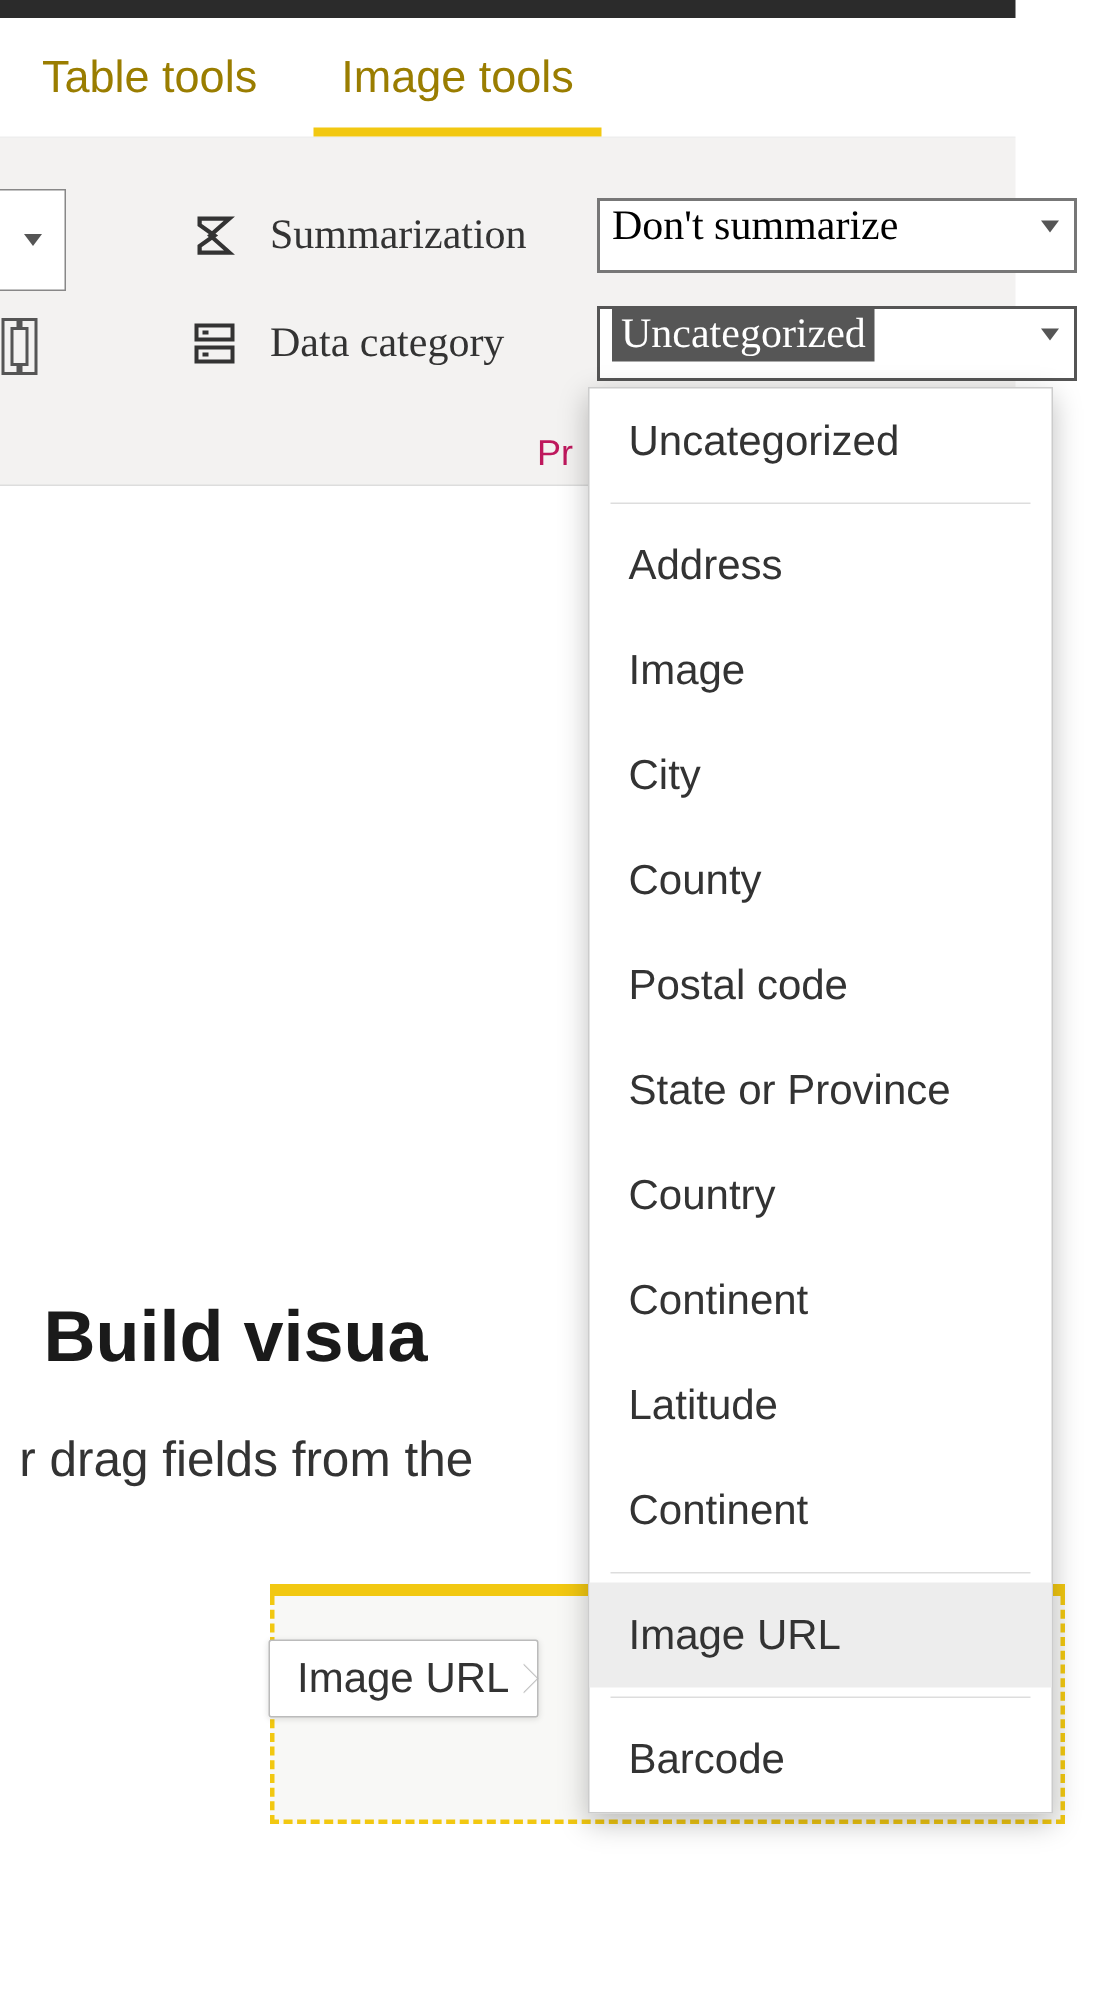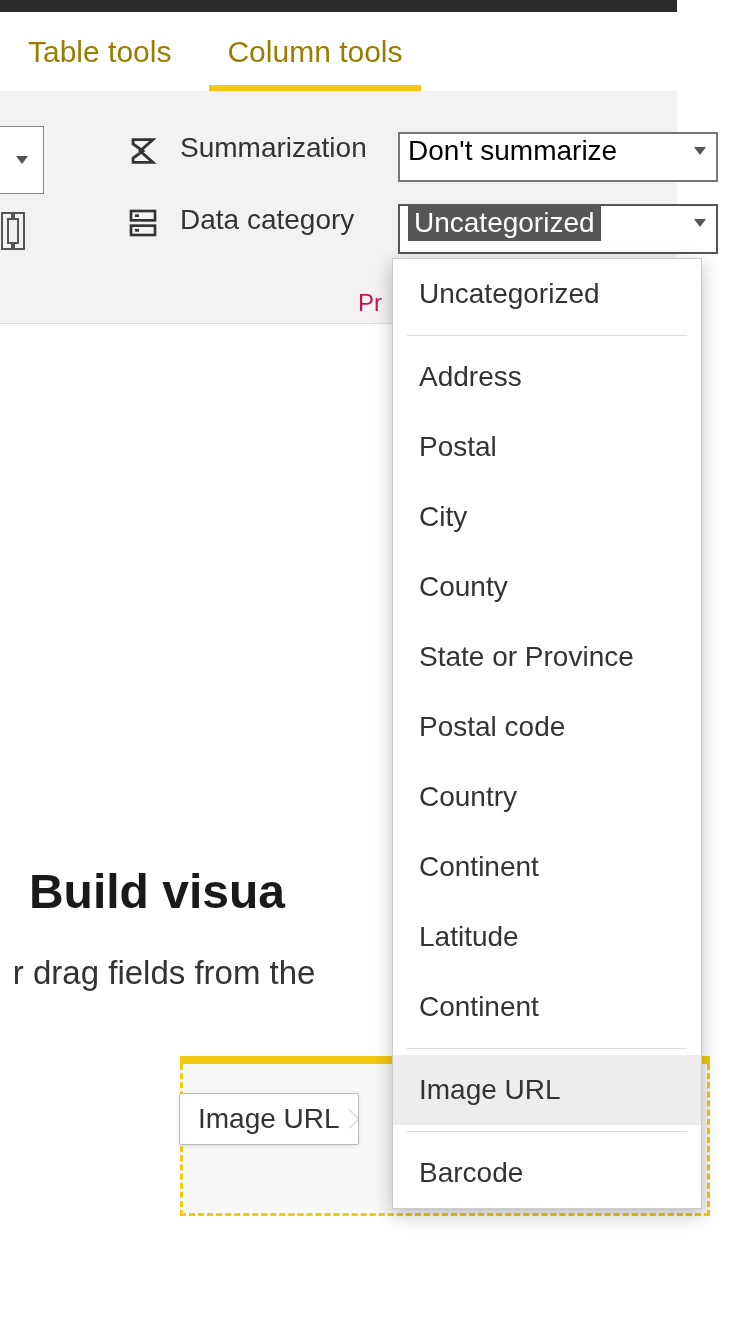--- a/index.html
+++ b/index.html
@@ -8,21 +8,21 @@
   .titlebar { height: 12px; background: #2b2b2b; }
   .tabs-row { display: flex; align-items: stretch; height: 80px; background: #fff; border-bottom: 1px solid #eee; }
   .tab { display: flex; align-items: center; padding: 0 28px; font-size: 30px; color: #9a7d00; cursor: pointer; position: relative; }
   .tab.active::after { content: ""; position: absolute; left: 10px; right: 10px; bottom: 0; height: 6px; background: #f2c811; }
   .ribbon { background: #f3f2f1; height: 232px; display: flex; align-items: flex-start; padding: 0; border-bottom: 1px solid #ddd; position: relative; }
   .left-col { width: 48px; padding-top: 34px; padding-left: 0; }
   .left-dd { width: 44px; height: 68px; border: 1px solid #888; border-left: none; display: flex; align-items: center; justify-content: center; background: #fff; }
   .left-brack { margin-top: 16px; width: 26px; height: 42px; margin-left: 0; }
   .vdiv { width: 1px; background: #ccc; margin: 28px 32px 28px 48px; align-self: stretch; }
   .props-col { padding-top: 40px; }
-  .prow { display: flex; align-items: flex-start; margin-bottom: 22px; }
+  .prow { display: flex; align-items: center; margin-bottom: 22px; font-family: Liberation Serif, serif; }
   .picon { width: 38px; height: 38px; margin-right: 18px; display: flex; align-items: center; justify-content: center; }
   .plabel { font-size: 28px; color: #333; width: 218px; }
   .pselect { width: 320px; height: 50px; border: 2px solid #777; background: #fff; display: flex; align-items: center; justify-content: space-between; padding: 0 10px 12px 8px; font-size: 28px; cursor: pointer; }
   .pselect.open { border-color: #555; }
   .pselect .selval { background: #565656; color: #fff; padding: 2px 6px; }
   .section-caption { position: absolute; bottom: 6px; left: 358px; font-size: 24px; color: #be185d; }
   .canvas { position: relative; height: 1018px; background: #fff; }
   .canvas-heading { position: absolute; top: 540px; left: 0; right: 0; text-align: center; font-size: 48px; font-weight: 600; color: #1a1a1a; }
   .canvas-sub { position: absolute; top: 630px; left: 0; right: 0; text-align: center; font-size: 33px; color: #333; }
   .dropzone { position: absolute; top: 732px; left: 180px; width: 530px; height: 160px; }
@@ -37,21 +37,21 @@
   .chev { width: 0; height: 0; border-left: 6px solid transparent; border-right: 6px solid transparent; border-top: 8px solid #555; }
 </style>
 </head>
 <body>
 
 <div class="window">
   <div class="titlebar"></div>
 
   <div class="tabs-row">
     <div class="tab">Table tools</div>
-    <div class="tab active">Column tools</div>
+    <div class="tab active">Image tools</div>
   </div>
 
   <div class="ribbon">
     <div class="left-col">
       <div class="left-dd">
         <span class="chev"></span>
       </div>
       <svg class="left-brack" viewBox="0 0 26 42">
         <path d="M2 3 H12 V9 H8 V33 H12 V39 H2 Z M24 3 H14 V9 H18 V33 H14 V39 H24 Z" fill="none" stroke="#555" stroke-width="2"></path>
       </svg>
@@ -109,25 +109,25 @@
       <div class="dz-body">
         <div class="tooltip">Image URL</div>
       </div>
     </div>
   </div>
 
   <div class="dropdown" id="dc-dropdown">
       <div class="dd-item">Uncategorized</div>
       <div class="dd-sep"></div>
       <div class="dd-item">Address</div>
-      <div class="dd-item">Postal</div>
+      <div class="dd-item">Image</div>
       <div class="dd-item">City</div>
       <div class="dd-item">County</div>
+      <div class="dd-item">Postal code</div>
       <div class="dd-item">State or Province</div>
-      <div class="dd-item">Postal code</div>
       <div class="dd-item">Country</div>
       <div class="dd-item">Continent</div>
       <div class="dd-item">Latitude</div>
       <div class="dd-item">Continent</div>
       <div class="dd-sep"></div>
       <div class="dd-item hover">Image URL</div>
       <div class="dd-sep"></div>
       <div class="dd-item">Barcode</div>
     </div>
 </div>

